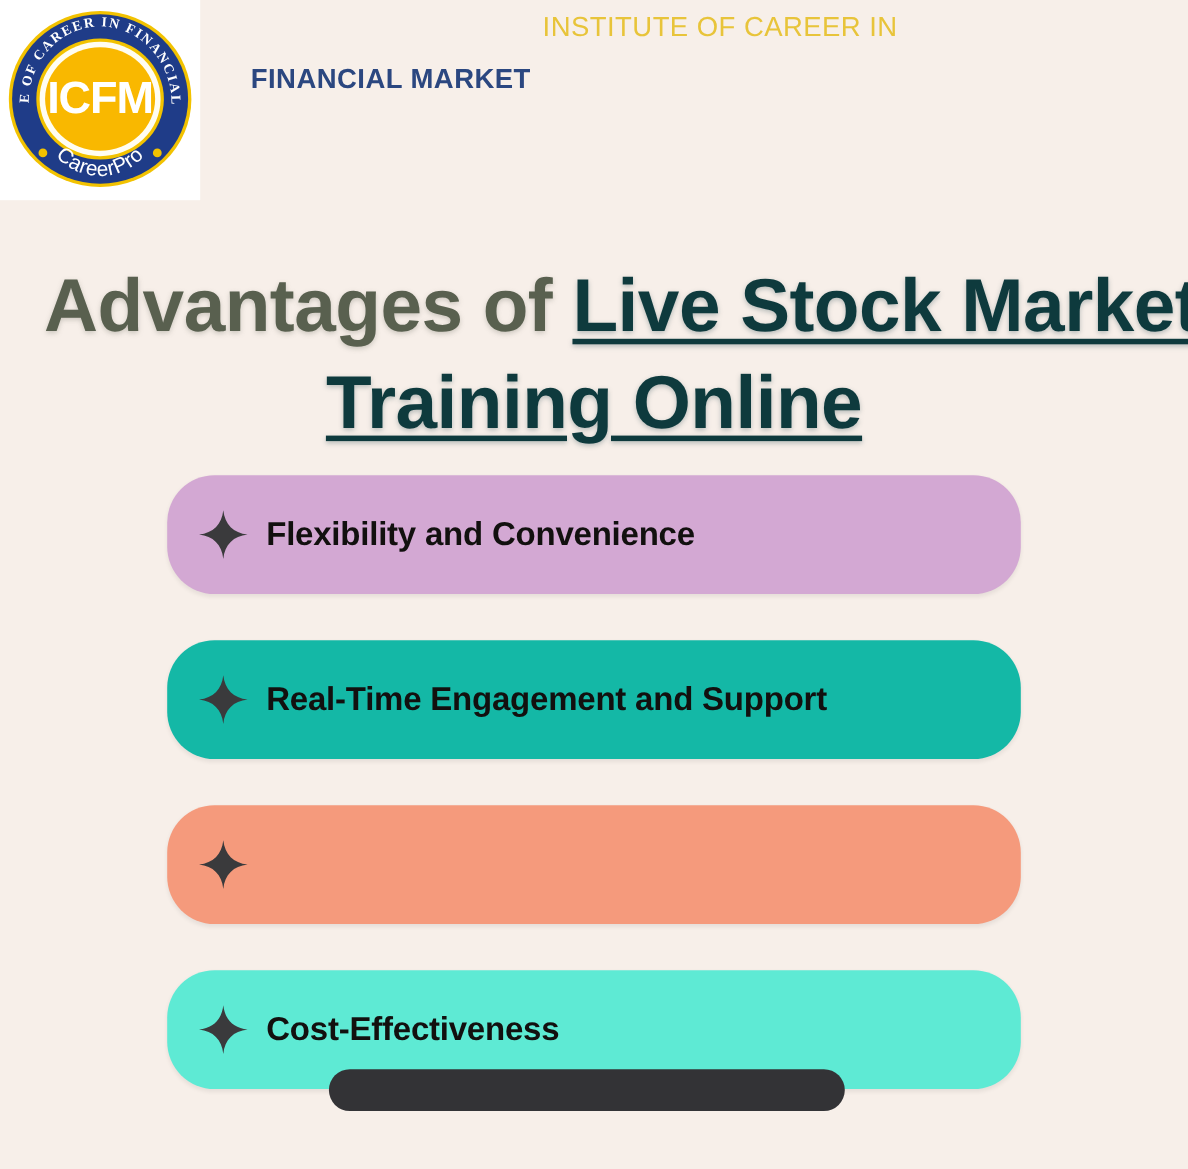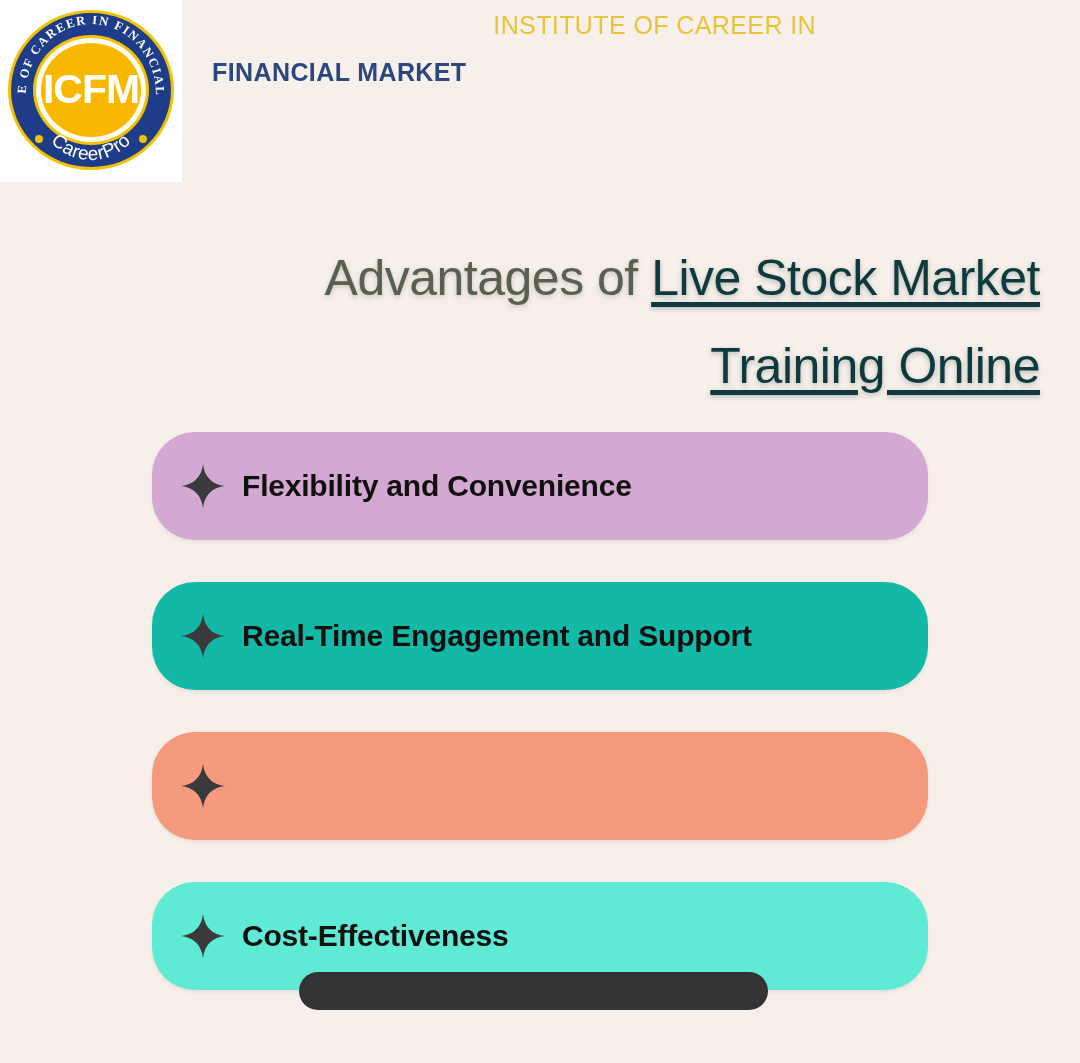--- a/index.html
+++ b/index.html
@@ -56,39 +56,38 @@
     white-space: nowrap;
     text-align: right;
   }
   .brand-line2 {
     font-size: 25px;
     font-weight: bold;
     letter-spacing: 0.4px;
     color: #2B4780;
     line-height: 34px;
     margin-top: 13px;
-    margin-left: 16px;
+    margin-left: 32px;
     white-space: nowrap;
   }
 
   
   .title-block {
     position: absolute;
     left: 40px;
     top: 234px;
     width: 1000px;
     text-align: center;
   }
   .title-line {
-    font-size: 50px;
-    font-weight: normal;
+    font-size: 68px;
+    font-weight: bold;
     line-height: 88px;
     letter-spacing: -0.5px;
     white-space: nowrap;
-    text-align: right;
   }
   .t-plain {
     color: #59604F;
     text-shadow: 0 2px 5px rgba(120,120,110,0.35);
   }
   .t-accent {
     color: #0E3A3D;
     text-decoration: underline;
     text-decoration-thickness: 5px;
     text-underline-offset: 7px;

